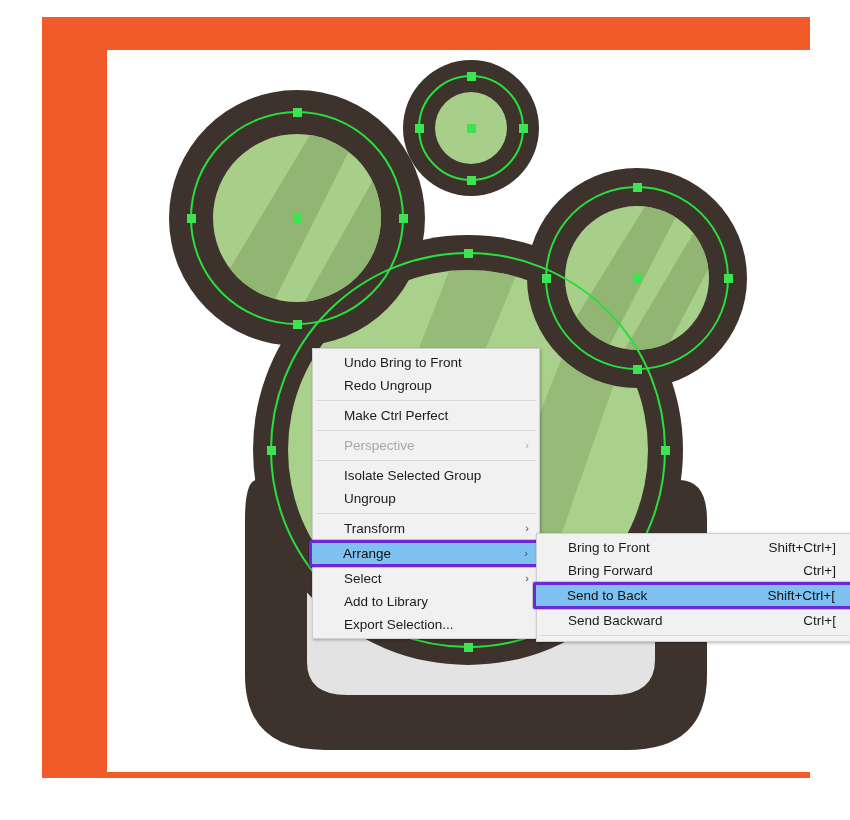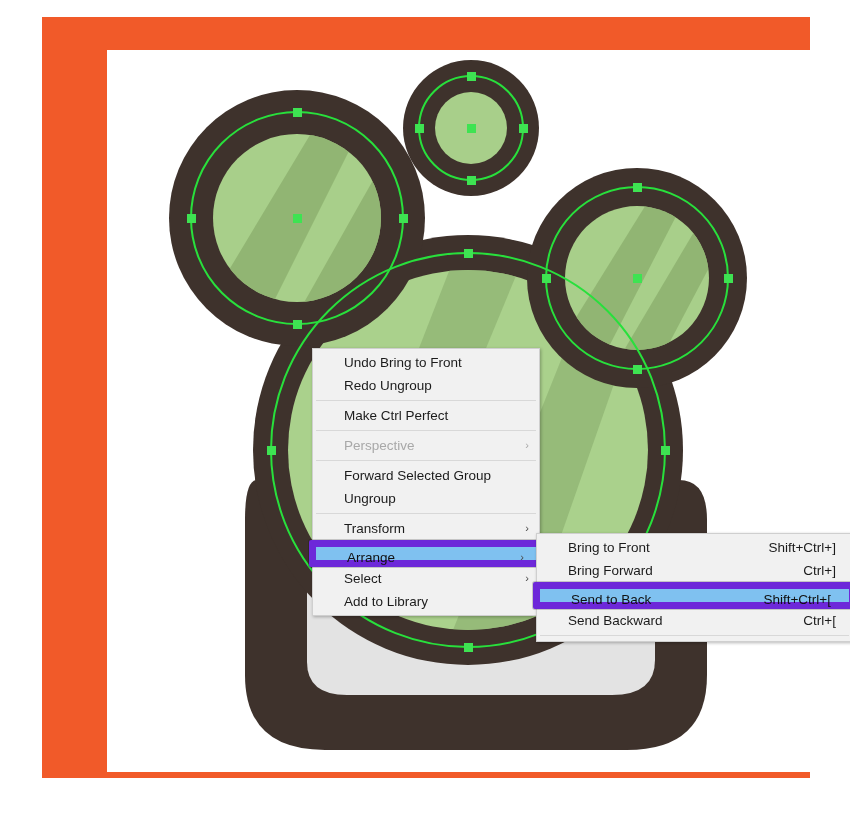--- a/index.html
+++ b/index.html
@@ -107,21 +107,21 @@
     height: 1px;
     margin: 3px 3px;
     background: #d8d8d8;
     overflow: hidden;
   }
 
   
   .menu-item.highlight {
     background: #7fc1f0;
     color: #111111;
-    border: 7px solid #6d28d9;
+    border: 3px solid #6d28d9;
     border-radius: 2px;
     height: 27px;
     line-height: 21px;
     margin-left: -4px;
     margin-right: -4px;
     width: calc(100% + 8px);
     box-sizing: border-box;
     box-shadow: 0 0 0 1px rgba(0,0,0,0.18);
   }
   .menu-item.highlight .mi-accel,
@@ -233,27 +233,28 @@
   </div>
 
   <div class="ctx-menu" id="context-menu-main">
       <div class="menu-item"><span class="mi-label">Undo Bring to Front</span></div>
       <div class="menu-item"><span class="mi-label">Redo Ungroup</span></div>
       <div class="menu-sep"></div>
       <div class="menu-item"><span class="mi-label">Make Ctrl Perfect</span></div>
       <div class="menu-sep"></div>
       <div class="menu-item disabled"><span class="mi-label">Perspective</span><span class="mi-arrow">›</span></div>
       <div class="menu-sep"></div>
-      <div class="menu-item"><span class="mi-label">Forward Selected Group</span></div>
+      <div class="menu-item"><span class="mi-label">Isolate Selected Group</span></div>
       <div class="menu-item"><span class="mi-label">Ungroup</span></div>
       <div class="menu-sep"></div>
       <div class="menu-item"><span class="mi-label">Transform</span><span class="mi-arrow">›</span></div>
       <div class="menu-item highlight"><span class="mi-label">Arrange</span><span class="mi-arrow">›</span></div>
       <div class="menu-item"><span class="mi-label">Select</span><span class="mi-arrow">›</span></div>
       <div class="menu-item"><span class="mi-label">Add to Library</span></div>
+      <div class="menu-item"><span class="mi-label">Export Selection...</span></div>
     </div>
 
   <div class="ctx-menu" id="context-menu-submenu">
       <div class="menu-item"><span class="mi-label">Bring to Front</span><span class="mi-accel">Shift+Ctrl+]</span></div>
       <div class="menu-item"><span class="mi-label">Bring Forward</span><span class="mi-accel">Ctrl+]</span></div>
       <div class="menu-item highlight"><span class="mi-label">Send to Back</span><span class="mi-accel">Shift+Ctrl+[</span></div>
       <div class="menu-item"><span class="mi-label">Send Backward</span><span class="mi-accel">Ctrl+[</span></div>
       <div class="menu-sep"></div>
     </div>
 

